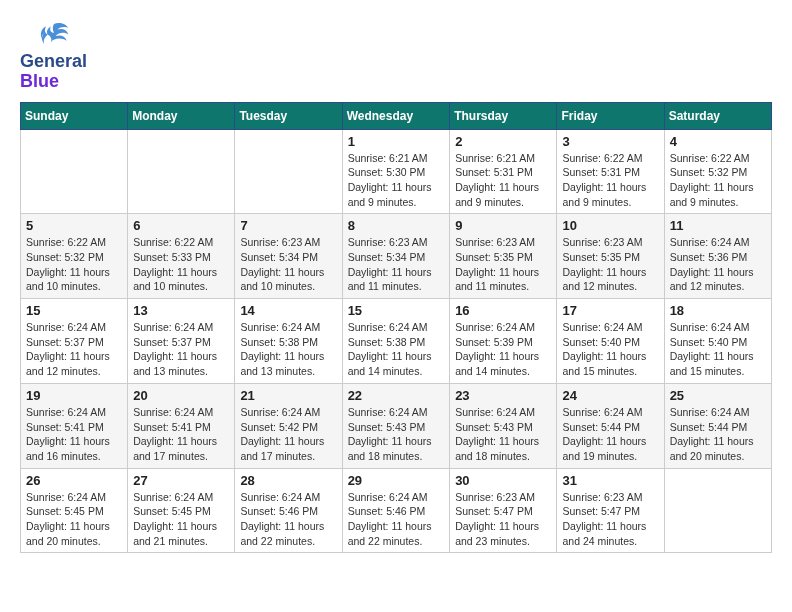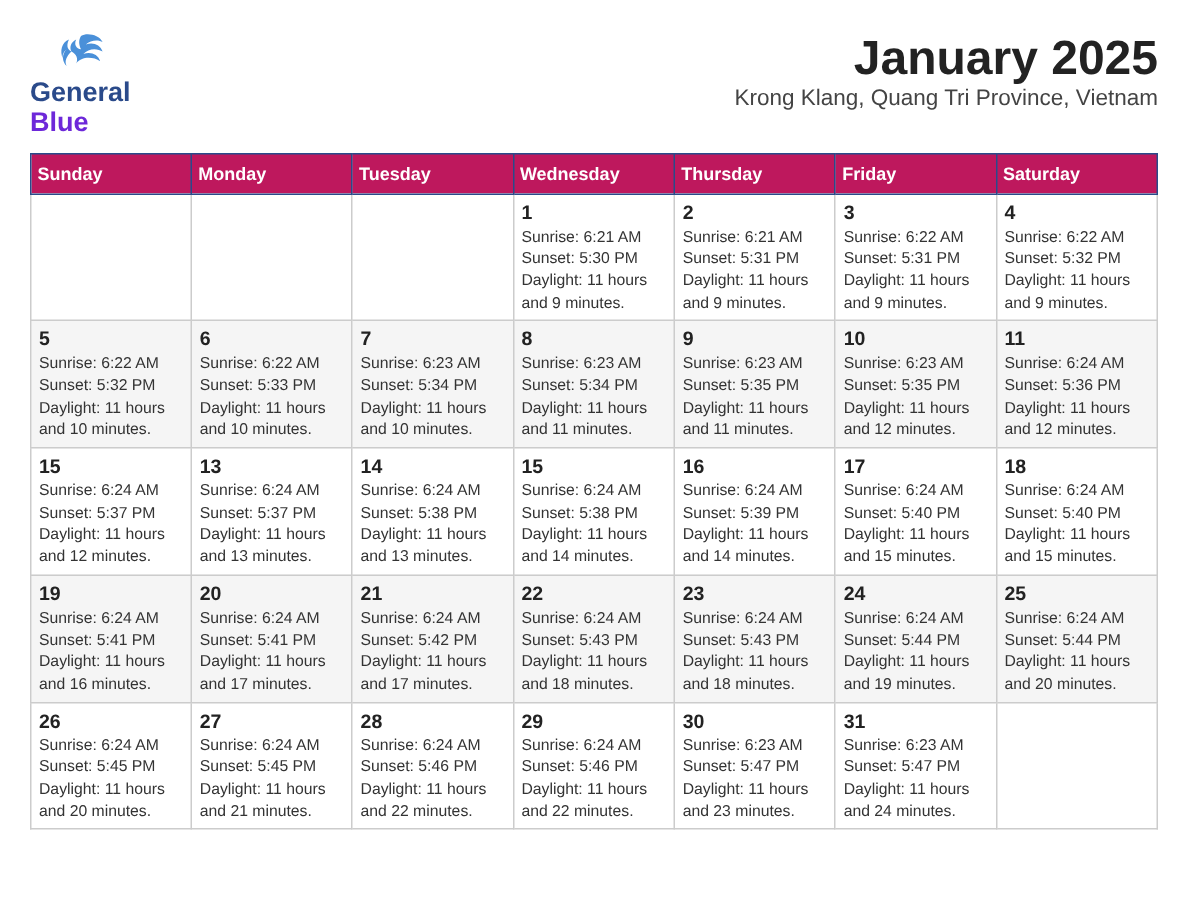--- a/index.html
+++ b/index.html
@@ -46,21 +46,21 @@
     .location {
       font-size: 15px;
       color: #444;
     }
     .calendar {
       width: 100%;
       border-collapse: collapse;
       font-size: 11px;
     }
     .calendar th {
-      background: #be185d;
+      background: #0f766e;
       color: #fff;
       padding: 6px 4px;
       text-align: left;
       font-size: 12px;
       font-weight: bold;
       border: 1px solid #2a4a8a;
     }
     .calendar td {
       border: 1px solid #ccc;
       vertical-align: top;
@@ -94,24 +94,20 @@
 <div class="header">
   <div class="logo">
     <svg class="logo-bird" viewBox="0 0 40 35" xmlns="http://www.w3.org/2000/svg">
       <path d="M20 5 C25 2, 35 4, 38 10 C35 8, 28 8, 24 12 C30 10, 36 12, 38 18 C34 15, 26 15, 22 20 C28 18, 34 20, 36 26 C30 22, 20 22, 16 28 C18 24, 16 20, 12 18 C8 22, 6 26, 8 30 C4 26, 4 20, 8 16 C6 18, 4 20, 5 24 C2 18, 4 10, 10 8 C8 12, 8 16, 12 18 C10 14, 12 10, 16 8 C14 12, 16 16, 20 16 C18 12, 18 8, 20 5Z" fill="#4a90d9"></path>
     </svg>
     <div class="logo-text">
       <div>General</div>
       <div><span>Blue</span></div>
     </div>
   </div>
-  <div class="title-block">
-    <div class="month-title">January 2025</div>
-    <div class="location">Krong Klang, Quang Tri Province, Vietnam</div>
-  </div>
 </div>
 
 <table class="calendar">
   <thead>
     <tr>
     <th>Sunday</th>
         <th>Monday</th>
         <th>Tuesday</th>
         <th>Wednesday</th>
         <th>Thursday</th>

